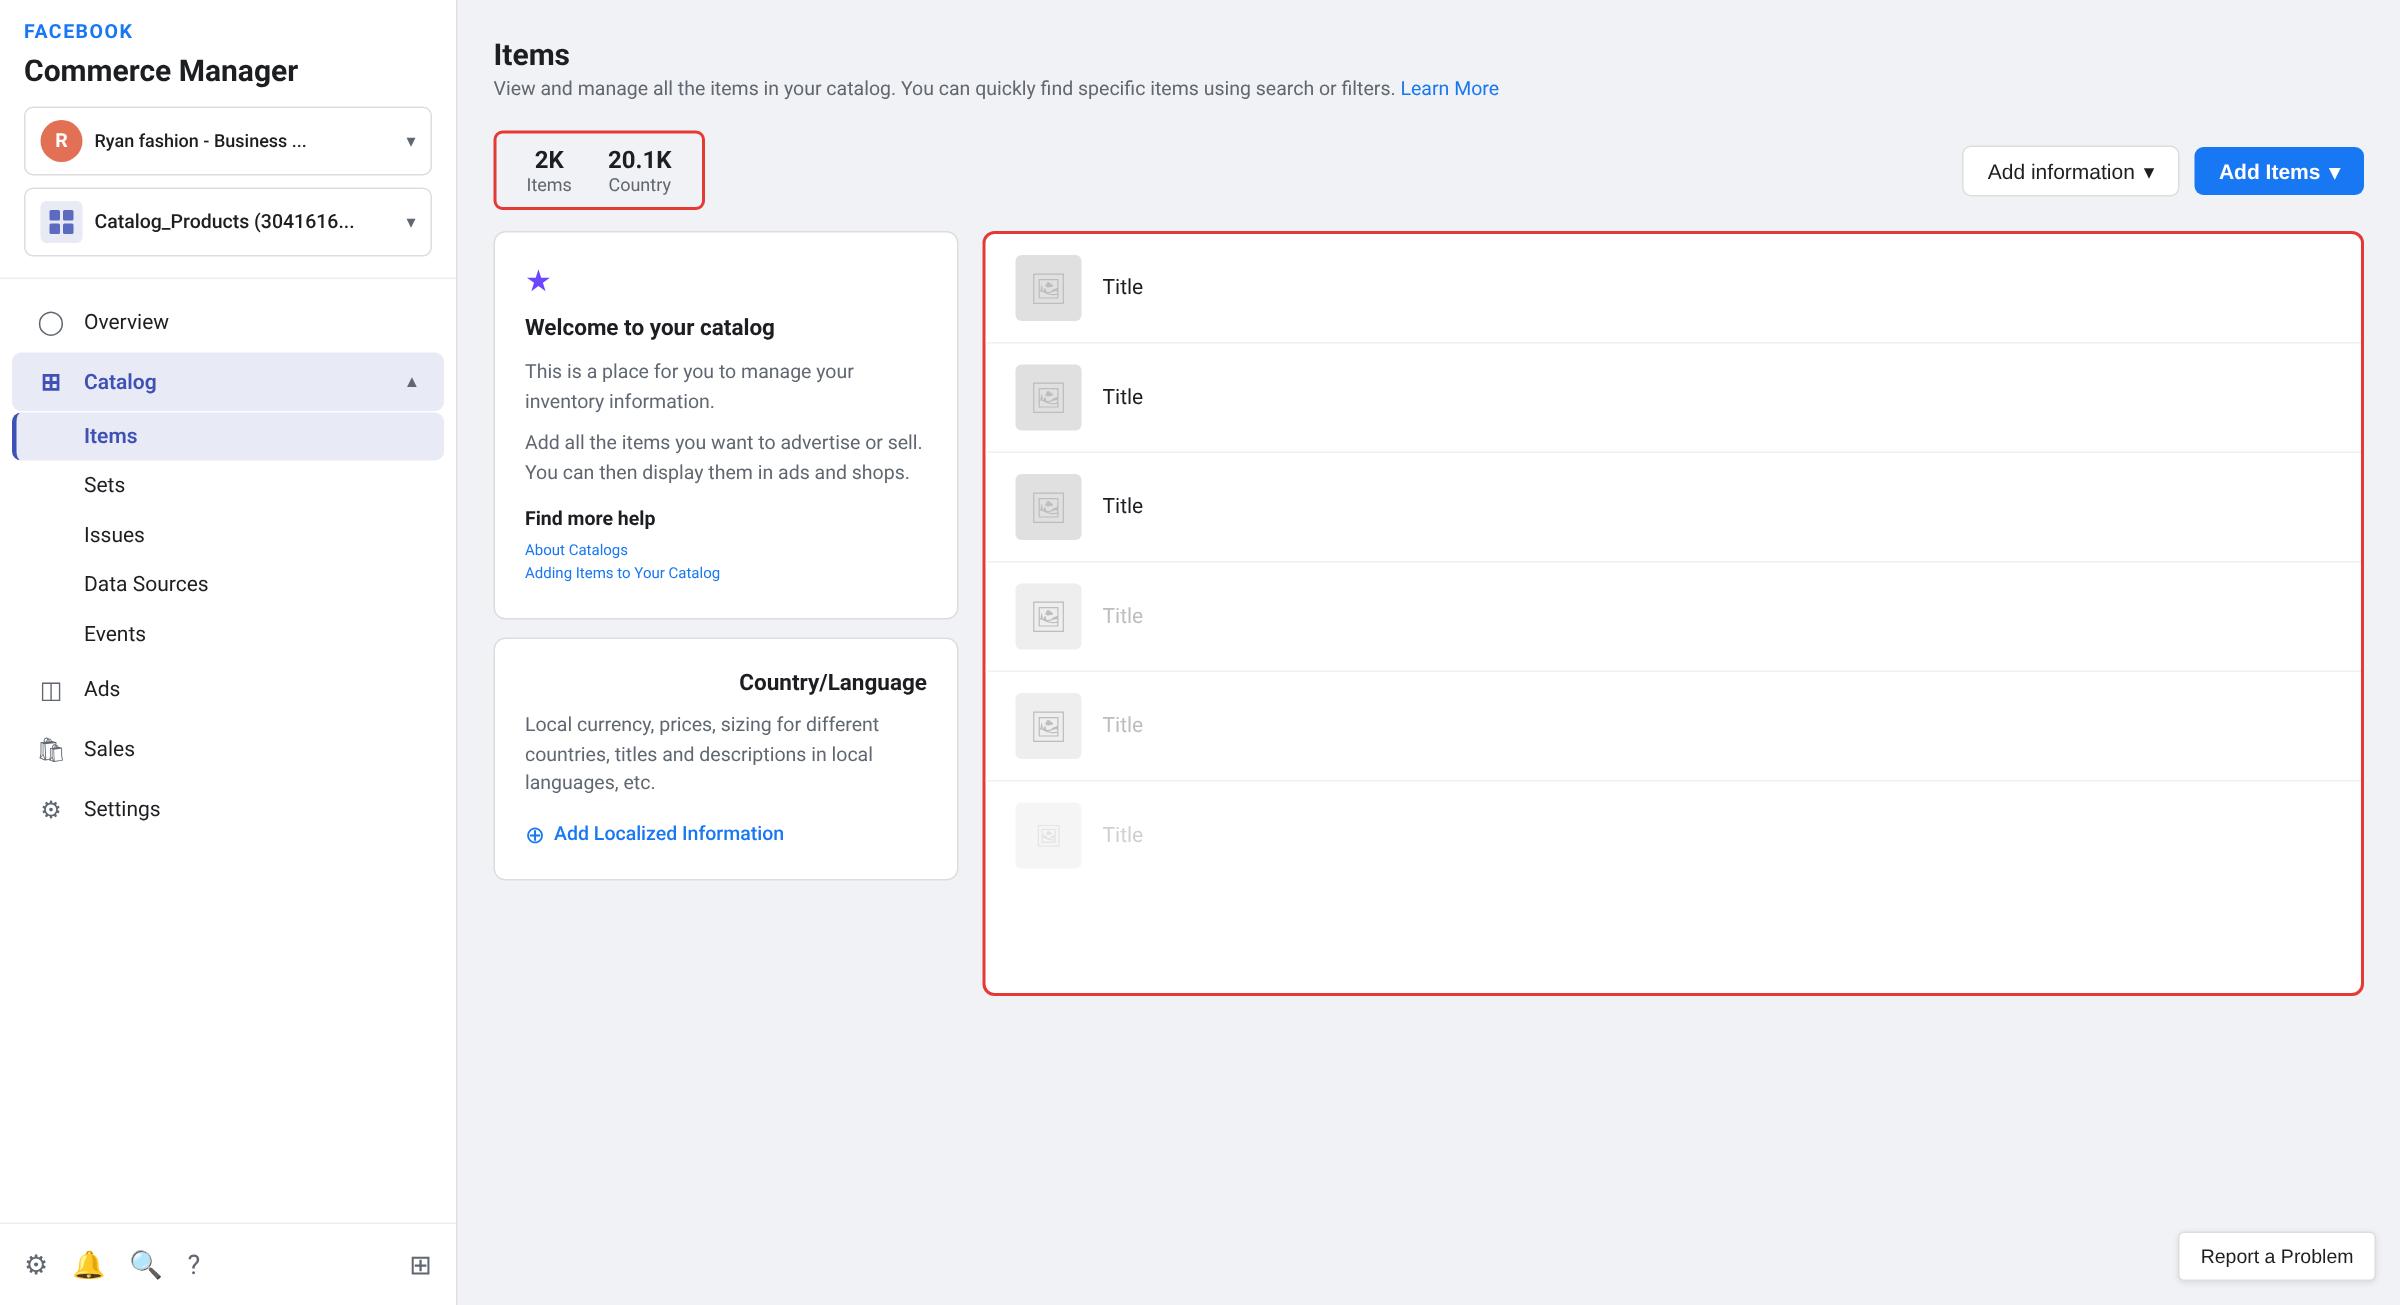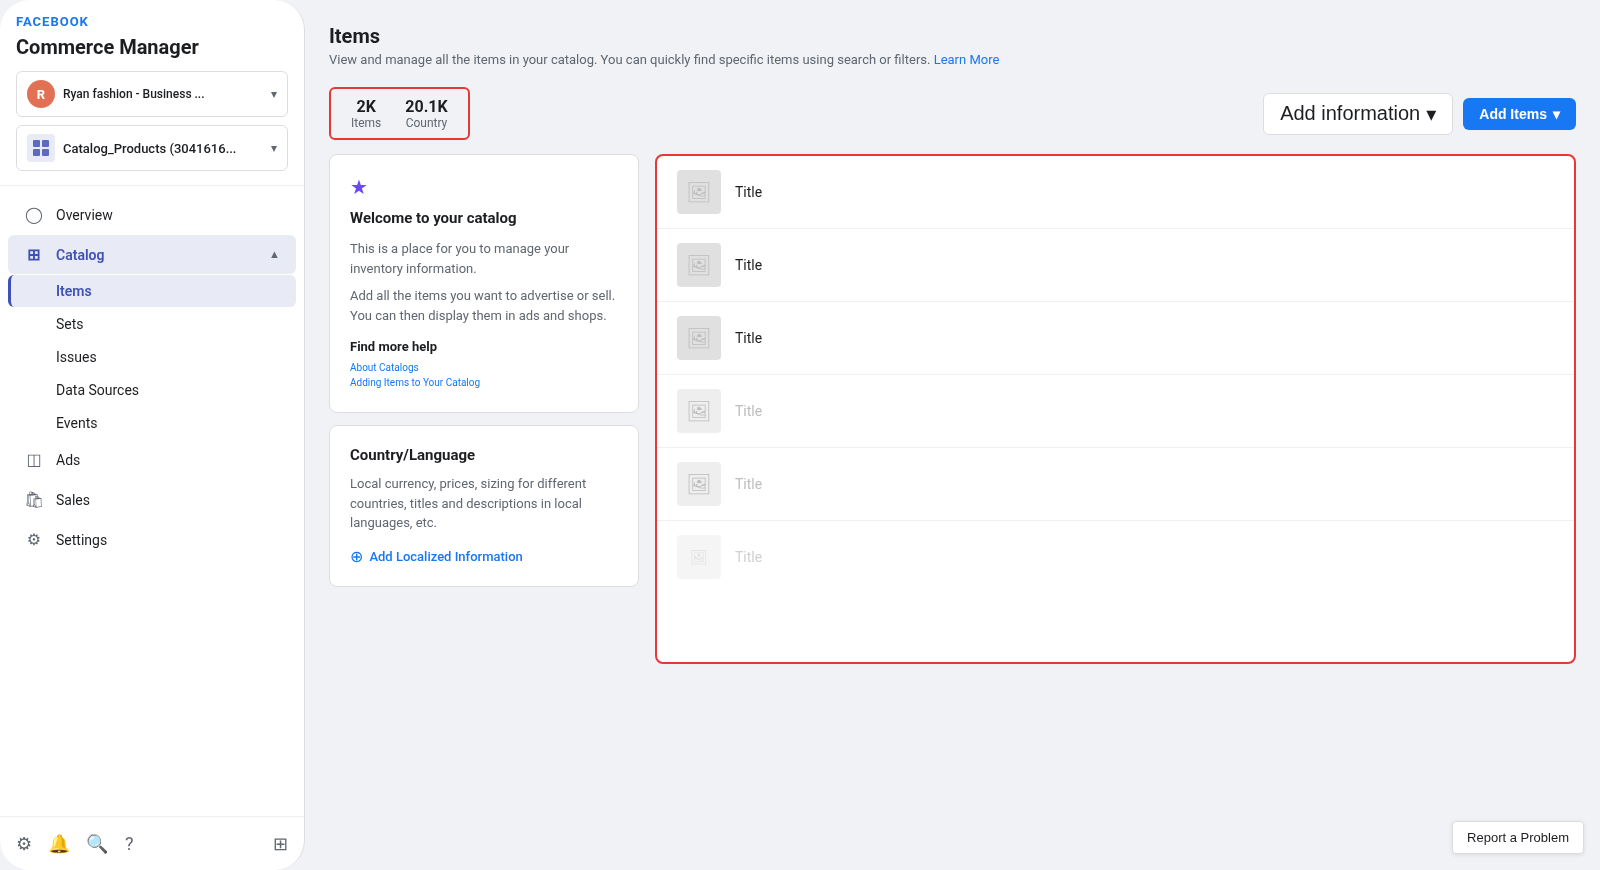--- a/index.html
+++ b/index.html
@@ -1,19 +1,19 @@
 <!DOCTYPE html>
 <html><head>
   <meta charset="utf-8">
   <style>
     * { box-sizing: border-box; margin: 0; padding: 0; }
     body { font-family: -apple-system, BlinkMacSystemFont, 'Segoe UI', Roboto, Arial, sans-serif; background: #f0f2f5; display: flex; height: 870px; overflow: hidden; font-size: 14px; color: #1c1e21; }
 
     
-    .sidebar { width: 305px; background: #fff; display: flex; flex-direction: column; border-right: 1px solid #ddd; height: 870px; flex-shrink: 0; border-radius: 30px; }
+    .sidebar { width: 305px; background: #fff; display: flex; flex-direction: column; border-right: 1px solid #ddd; height: 870px; flex-shrink: 0; }
     .sidebar-header { padding: 14px 16px; border-bottom: 1px solid #eee; }
     .fb-logo { display: flex; align-items: center; gap: 6px; font-weight: 700; font-size: 13px; color: #1877f2; letter-spacing: 1px; margin-bottom: 6px; }
     .app-title { font-size: 20px; font-weight: 700; color: #1c1e21; line-height: 1.2; }
     .account-selector { display: flex; align-items: center; gap: 8px; padding: 8px 10px; border: 1px solid #ddd; border-radius: 6px; cursor: pointer; margin-top: 12px; background: #fff; }
     .account-avatar { width: 28px; height: 28px; border-radius: 50%; background: #e17055; display: flex; align-items: center; justify-content: center; color: #fff; font-weight: 700; font-size: 13px; flex-shrink: 0; }
     .account-name { flex: 1; font-size: 12px; font-weight: 500; color: #1c1e21; overflow: hidden; text-overflow: ellipsis; white-space: nowrap; }
     .chevron-icon { color: #606770; font-size: 12px; }
     .catalog-selector { display: flex; align-items: center; gap: 8px; padding: 8px 10px; border: 1px solid #ddd; border-radius: 6px; cursor: pointer; margin-top: 8px; background: #fff; }
     .catalog-icon { width: 28px; height: 28px; background: #e8eaf6; border-radius: 4px; display: flex; align-items: center; justify-content: center; flex-shrink: 0; }
     .catalog-grid { display: grid; grid-template-columns: 1fr 1fr; gap: 2px; width: 16px; height: 16px; }
@@ -56,33 +56,33 @@
     
     .welcome-card { background: #fff; border-radius: 8px; padding: 20px; border: 1px solid #ddd; }
     .welcome-star { color: #6c47ff; font-size: 20px; margin-bottom: 10px; }
     .welcome-title { font-size: 15px; font-weight: 700; margin-bottom: 12px; }
     .welcome-text { font-size: 13px; color: #606770; line-height: 1.5; margin-bottom: 8px; }
     .help-title { font-size: 13px; font-weight: 700; margin: 14px 0 8px; }
     .help-link { font-size: 10px; color: #1877f2; text-decoration: none; display: block; margin-bottom: 4px; cursor: pointer; }
 
     
     .country-card { background: #fff; border-radius: 8px; padding: 20px; border: 1px solid #ddd; }
-    .country-title { font-size: 15px; font-weight: 700; margin-bottom: 10px; }
+    .country-title { font-size: 15px; font-weight: 700; margin-bottom: 10px; text-align: right; }
     .country-text { font-size: 13px; color: #606770; line-height: 1.5; margin-bottom: 14px; }
     .add-localized-btn { display: flex; align-items: center; gap: 6px; color: #1877f2; font-size: 13px; font-weight: 500; cursor: pointer; }
     .add-circle-icon { font-size: 16px; }
 
     
     .stats-bar { display: flex; align-items: center; margin-bottom: 14px; }
     .stats-box { border: 2px solid #e53935; border-radius: 6px; padding: 8px 20px; display: flex; gap: 24px; margin-right: auto; }
     .stat-item { text-align: center; }
     .stat-value { font-size: 16px; font-weight: 700; color: #1c1e21; }
     .stat-label { font-size: 12px; color: #606770; }
     .action-buttons { display: flex; gap: 10px; align-items: center; margin-left: auto; }
-    .add-info-btn { display: flex; align-items: center; gap: 6px; padding: 8px 16px; border: 1px solid #ddd; border-radius: 6px; background: #fff; font-size: 20px; font-weight: 500; cursor: pointer; color: #1c1e21; }
+    .add-info-btn { display: flex; align-items: center; gap: 6px; padding: 8px 16px; border: 1px solid #ddd; border-radius: 6px; background: #fff; font-size: 14px; font-weight: 500; cursor: pointer; color: #1c1e21; }
     .add-items-btn { display: flex; align-items: center; gap: 6px; padding: 8px 16px; border: none; border-radius: 6px; background: #1877f2; font-size: 14px; font-weight: 600; cursor: pointer; color: #fff; }
 
     
     .items-list-container { background: #fff; border: 2px solid #e53935; border-radius: 8px; padding: 0; overflow: hidden; min-height: 510px; }
     .item-row { display: flex; align-items: center; gap: 14px; padding: 14px 20px; border-bottom: 1px solid #f0f0f0; }
     .item-row:last-child { border-bottom: none; }
     .item-thumbnail { width: 44px; height: 44px; border-radius: 4px; background: #e0e0e0; display: flex; align-items: center; justify-content: center; flex-shrink: 0; }
     .thumb-icon { font-size: 20px; color: #bdbdbd; }
     .item-title { font-size: 14px; color: #1c1e21; }
     .item-row.faded .item-title { color: #bdbdbd; }

